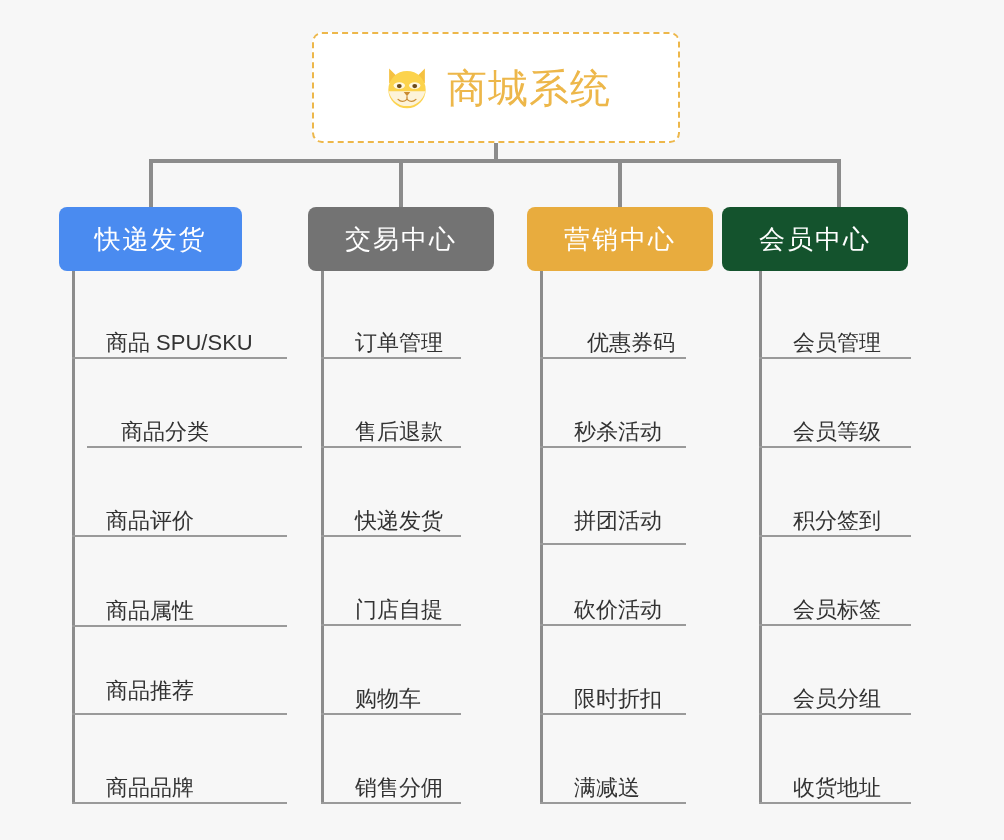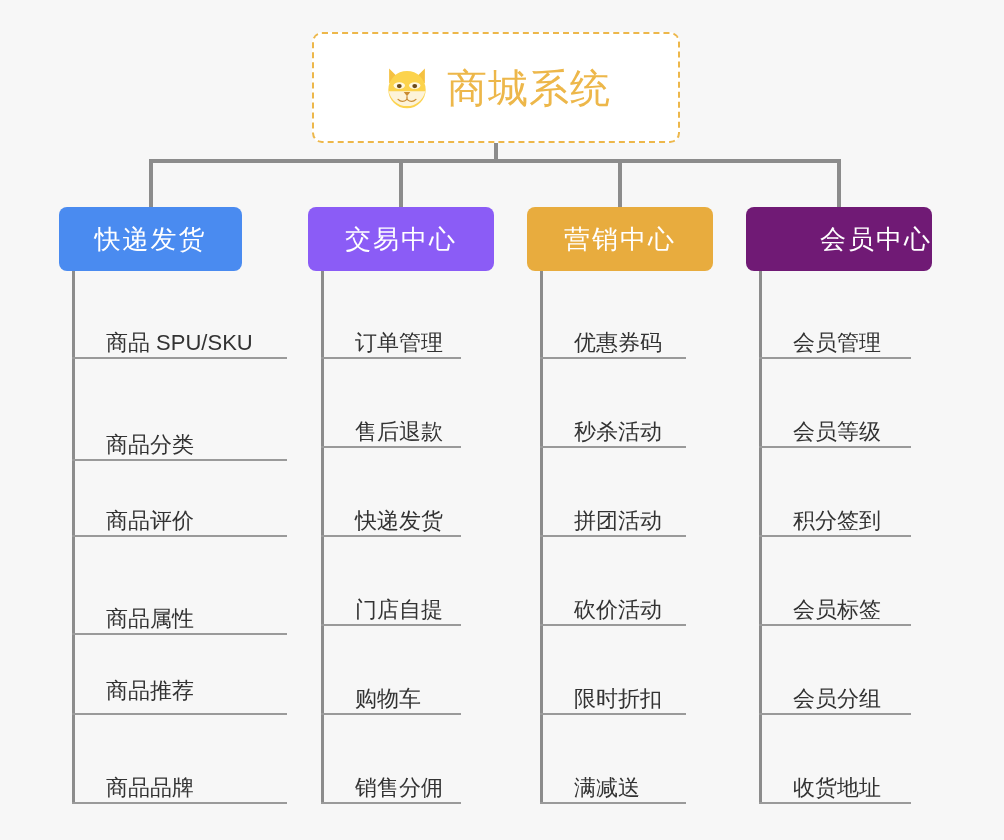--- a/index.html
+++ b/index.html
@@ -149,45 +149,45 @@
   <div class="conn conn-stem"></div>
   <div class="conn conn-bus"></div>
   <div class="conn conn-drop" id="drop-0" style="left: 148.5px;"></div>
   <div class="conn conn-drop" id="drop-1" style="left: 399px;"></div>
   <div class="conn conn-drop" id="drop-2" style="left: 618px;"></div>
   <div class="conn conn-drop" id="drop-3" style="left: 837px;"></div>
 
   <div class="cat-box" id="cat-0" style="left: 59px; width: 183px; background: rgb(74, 139, 240);">
     <span>快递发货</span>
   </div>
-  <div class="cat-box" id="cat-1" style="left: 308px; width: 186px; background: #8b5cf6;">
+  <div class="cat-box" id="cat-1" style="left: 308px; width: 186px; background: #737373;">
     <span>交易中心</span>
   </div>
   <div class="cat-box" id="cat-2" style="left: 527px; width: 186px; background: rgb(232, 172, 62);">
     <span>营销中心</span>
   </div>
-  <div class="cat-box" id="cat-3" style="left: 746px; width: 186px; background: #701a75; justify-content: flex-end;">
+  <div class="cat-box" id="cat-3" style="left: 722px; width: 186px; background: #14532d;">
     <span>会员中心</span>
   </div>
 
   <div class="branch" id="branch-0" style="left: 72px;">
       <div class="trunk" style="height: 533px;"></div>
       <div class="leaf" style="top: 44px;">
         <div class="leaf-underline" style="width: 215px;"></div>
         <span class="leaf-label">商品 SPU/SKU</span>
       </div>
-      <div class="leaf" style="top: 146px;">
+      <div class="leaf" style="top: 133px; margin-left: 15px;">
         <div class="leaf-underline" style="width: 215px;"></div>
         <span class="leaf-label">商品分类</span>
       </div>
       <div class="leaf" style="top: 222px;">
         <div class="leaf-underline" style="width: 215px;"></div>
         <span class="leaf-label">商品评价</span>
       </div>
-      <div class="leaf" style="top: 320px;">
+      <div class="leaf" style="top: 312px;">
         <div class="leaf-underline" style="width: 215px;"></div>
         <span class="leaf-label">商品属性</span>
       </div>
       <div class="leaf" style="top: 400px; align-items: center;">
         <div class="leaf-underline" style="width: 215px;"></div>
         <span class="leaf-label">商品推荐</span>
       </div>
       <div class="leaf" style="top: 489px;">
         <div class="leaf-underline" style="width: 215px;"></div>
         <span class="leaf-label">商品品牌</span>
@@ -215,64 +215,64 @@
         <div class="leaf-underline" style="width: 140px;"></div>
         <span class="leaf-label">购物车</span>
       </div>
       <div class="leaf" style="top: 489px;">
         <div class="leaf-underline" style="width: 140px;"></div>
         <span class="leaf-label">销售分佣</span>
       </div>
     </div>
   <div class="branch" id="branch-2" style="left: 540px;">
       <div class="trunk" style="height: 533px;"></div>
+      <div class="leaf" style="top: 44px; padding-left: 13px;">
+        <div class="leaf-underline" style="width: 146px;"></div>
+        <span class="leaf-label">优惠券码</span>
+      </div>
+      <div class="leaf" style="top: 133px;">
+        <div class="leaf-underline" style="width: 146px;"></div>
+        <span class="leaf-label">秒杀活动</span>
+      </div>
+      <div class="leaf" style="top: 230px; align-items: center;">
+        <div class="leaf-underline" style="width: 146px;"></div>
+        <span class="leaf-label">拼团活动</span>
+      </div>
+      <div class="leaf" style="top: 311px;">
+        <div class="leaf-underline" style="width: 146px;"></div>
+        <span class="leaf-label">砍价活动</span>
+      </div>
+      <div class="leaf" style="top: 400px;">
+        <div class="leaf-underline" style="width: 146px;"></div>
+        <span class="leaf-label">限时折扣</span>
+      </div>
+      <div class="leaf" style="top: 489px;">
+        <div class="leaf-underline" style="width: 146px;"></div>
+        <span class="leaf-label">满减送</span>
+      </div>
+    </div>
+  <div class="branch" id="branch-3" style="left: 759px;">
+      <div class="trunk" style="height: 533px;"></div>
       <div class="leaf" style="top: 44px;">
-        <div class="leaf-underline" style="width: 146px;"></div>
-        <span class="leaf-label">优惠券码</span>
+        <div class="leaf-underline" style="width: 152px;"></div>
+        <span class="leaf-label">会员管理</span>
       </div>
       <div class="leaf" style="top: 133px;">
-        <div class="leaf-underline" style="width: 146px;"></div>
-        <span class="leaf-label">秒杀活动</span>
+        <div class="leaf-underline" style="width: 152px;"></div>
+        <span class="leaf-label">会员等级</span>
       </div>
       <div class="leaf" style="top: 222px;">
-        <div class="leaf-underline" style="width: 146px;"></div>
-        <span class="leaf-label">拼团活动</span>
+        <div class="leaf-underline" style="width: 152px;"></div>
+        <span class="leaf-label">积分签到</span>
       </div>
       <div class="leaf" style="top: 311px;">
-        <div class="leaf-underline" style="width: 146px;"></div>
-        <span class="leaf-label">砍价活动</span>
+        <div class="leaf-underline" style="width: 152px;"></div>
+        <span class="leaf-label">会员标签</span>
       </div>
       <div class="leaf" style="top: 400px;">
-        <div class="leaf-underline" style="width: 146px;"></div>
-        <span class="leaf-label">限时折扣</span>
-      </div>
-      <div class="leaf" style="top: 489px;">
-        <div class="leaf-underline" style="width: 146px;"></div>
-        <span class="leaf-label">满减送</span>
-      </div>
-    </div>
-  <div class="branch" id="branch-3" style="left: 759px;">
-      <div class="trunk" style="height: 533px;"></div>
-      <div class="leaf" style="top: 44px;">
-        <div class="leaf-underline" style="width: 152px;"></div>
-        <span class="leaf-label">会员管理</span>
-      </div>
-      <div class="leaf" style="top: 133px;">
-        <div class="leaf-underline" style="width: 152px;"></div>
-        <span class="leaf-label">会员等级</span>
-      </div>
-      <div class="leaf" style="top: 222px;">
-        <div class="leaf-underline" style="width: 152px;"></div>
-        <span class="leaf-label">积分签到</span>
-      </div>
-      <div class="leaf" style="top: 311px;">
-        <div class="leaf-underline" style="width: 152px;"></div>
-        <span class="leaf-label">会员标签</span>
-      </div>
-      <div class="leaf" style="top: 400px;">
         <div class="leaf-underline" style="width: 152px;"></div>
         <span class="leaf-label">会员分组</span>
       </div>
       <div class="leaf" style="top: 489px;">
         <div class="leaf-underline" style="width: 152px;"></div>
         <span class="leaf-label">收货地址</span>
       </div>
     </div>
 
 </div>

